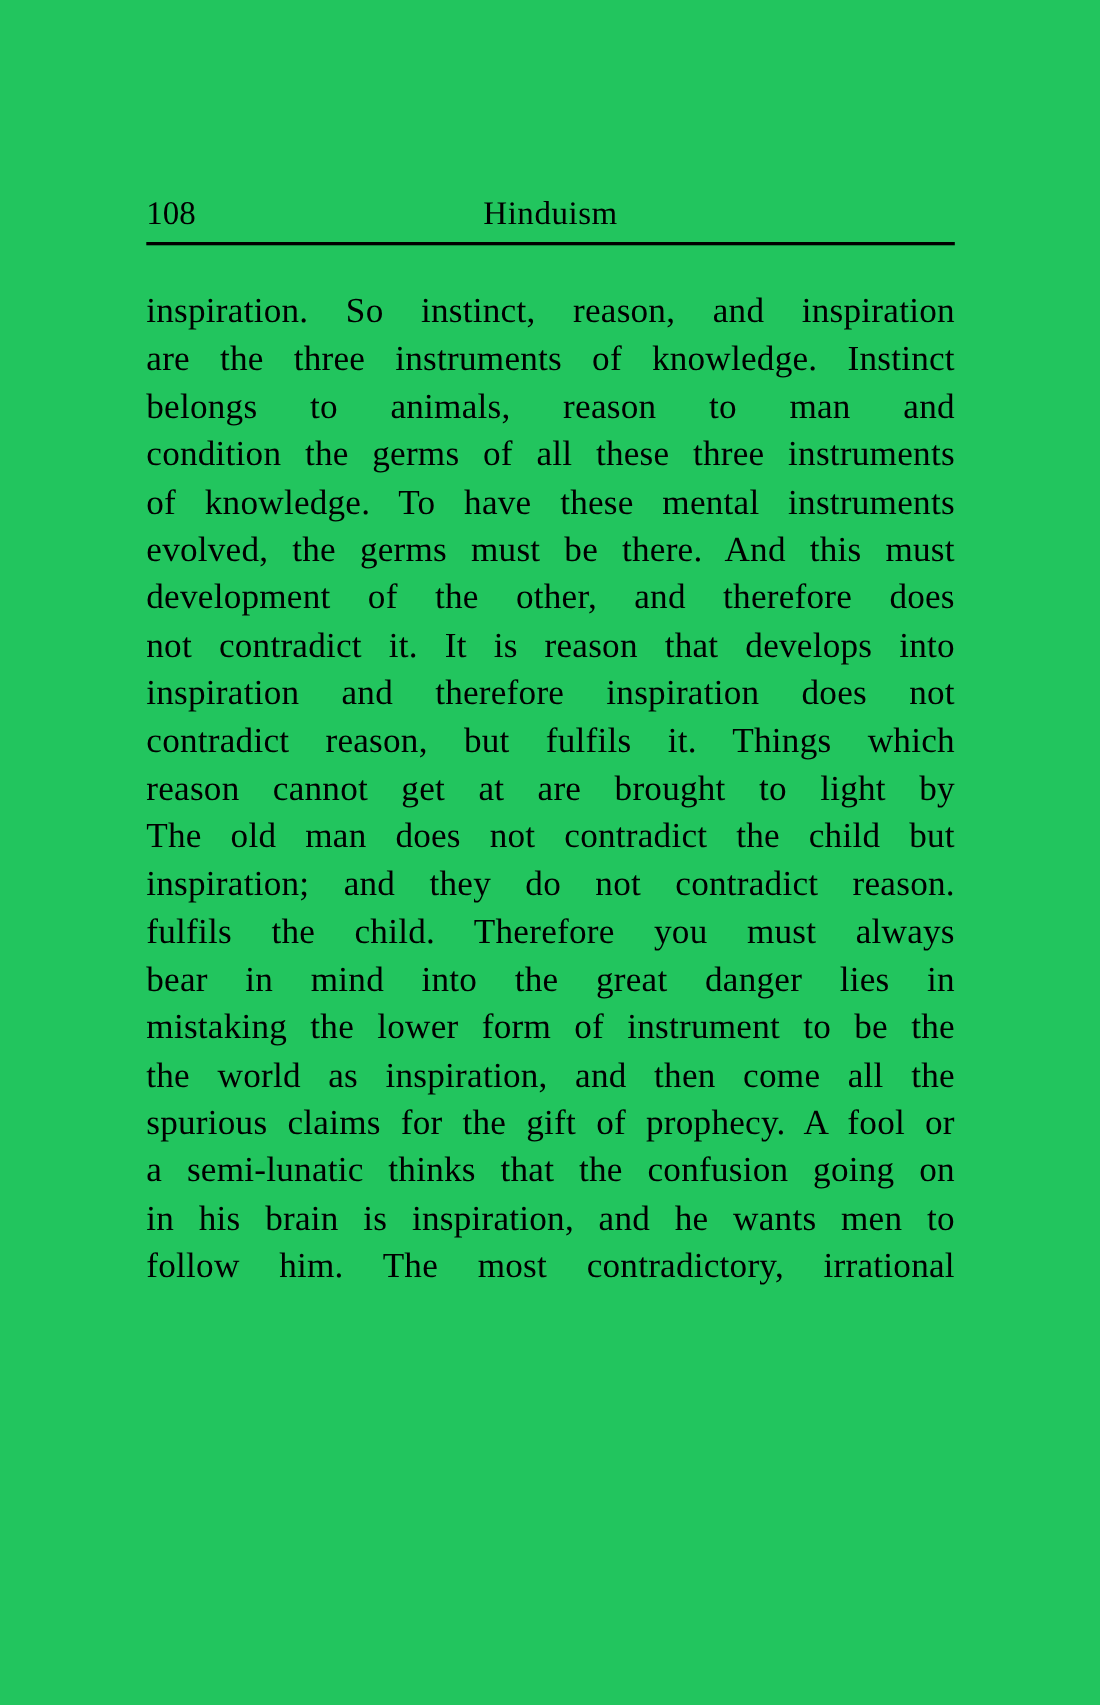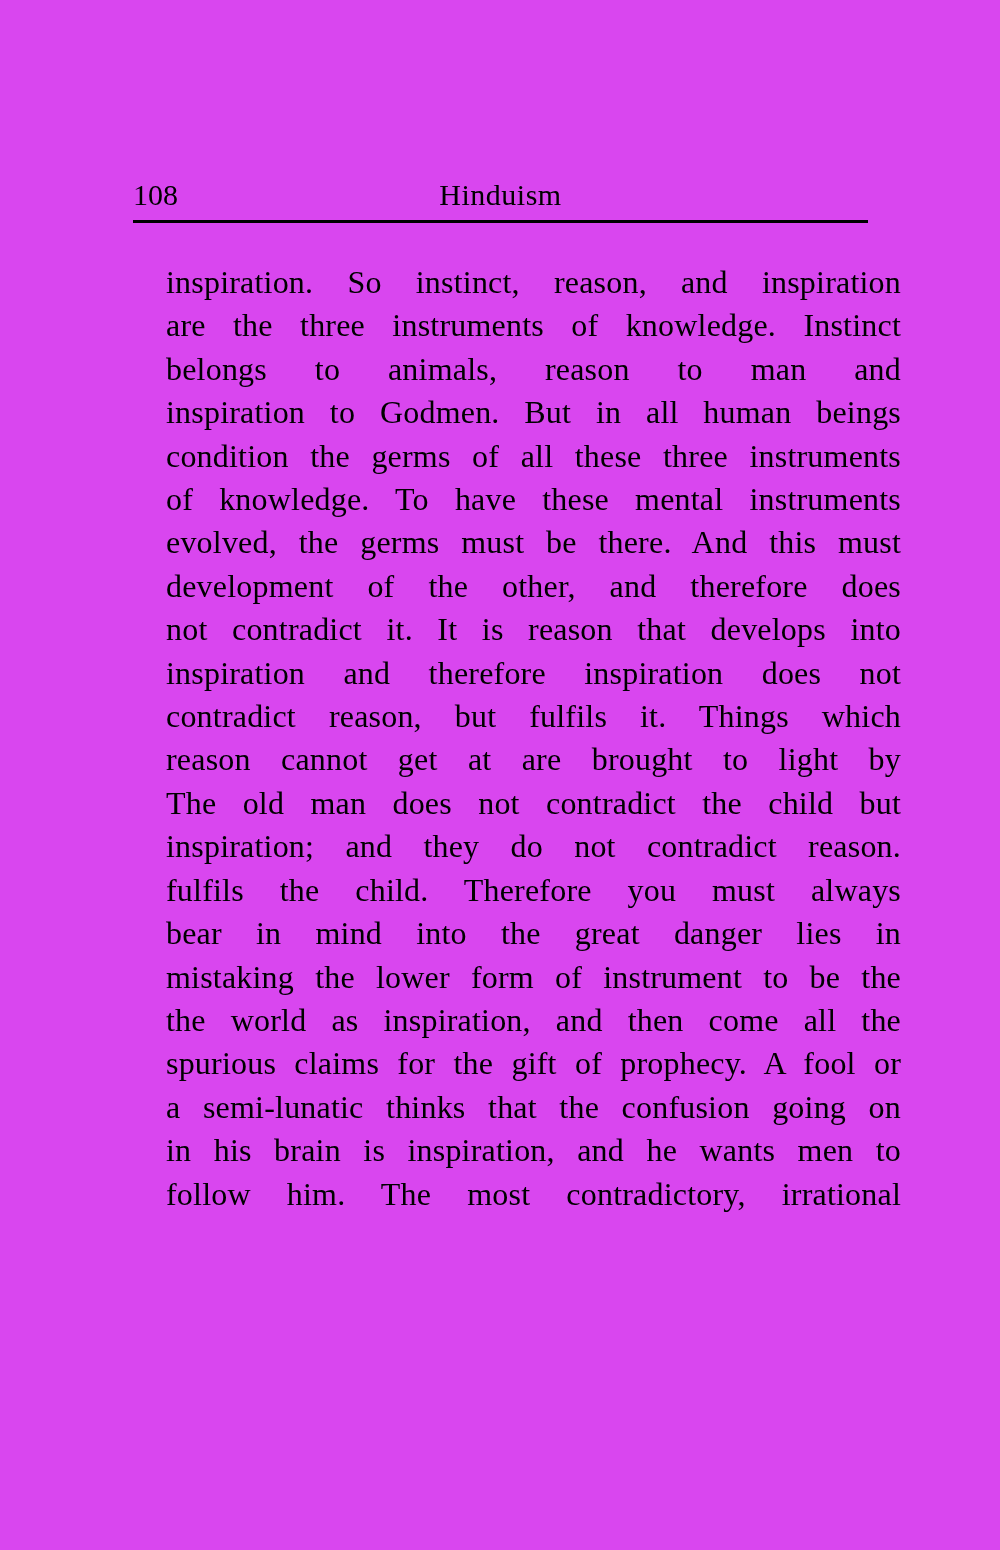--- a/index.html
+++ b/index.html
@@ -4,21 +4,21 @@
 <style>
   html, body {
     margin: 0;
     padding: 0;
     background: #ffffff;
   }
   .page {
     position: relative;
     width: 1000px;
     height: 1550px;
-    background: #d946ef;
+    background: #22c55e;
     color: #000000;
     font-family: "Liberation Serif", "DejaVu Serif", serif;
     overflow: hidden;
   }
   .content-col {
     position: absolute;
     left: 133px;
     width: 735px;
   }
   .page-header {
@@ -49,41 +49,39 @@
     font-size: 32px;
     line-height: 43.4px;
   }
   .text-line {
     width: 100%;
     text-align: justify;
     text-align-last: justify;
     -moz-text-align-last: justify;
     white-space: normal;
     letter-spacing: 0.2px;
-    margin-left: 33px;
   }
 </style>
 </head>
 <body>
 
 <div class="page">
 
   <div class="content-col page-header">
     <span class="page-number">108</span>
     <span class="running-title">Hinduism</span>
   </div>
 
   <div class="content-col header-rule"></div>
 
   <div class="content-col body-paragraph">
 
   <div class="text-line">inspiration. So instinct, reason, and inspiration</div>
       <div class="text-line">are the three instruments of knowledge. Instinct</div>
       <div class="text-line">belongs to animals, reason to man and</div>
-      <div class="text-line">inspiration to Godmen. But in all human beings</div>
       <div class="text-line">condition the germs of all these three instruments</div>
       <div class="text-line">of knowledge. To have these mental instruments</div>
       <div class="text-line">evolved, the germs must be there. And this must</div>
       <div class="text-line">development of the other, and therefore does</div>
       <div class="text-line">not contradict it. It is reason that develops into</div>
       <div class="text-line">inspiration and therefore inspiration does not</div>
       <div class="text-line">contradict reason, but fulfils it. Things which</div>
       <div class="text-line">reason cannot get at are brought to light by</div>
       <div class="text-line">The old man does not contradict the child but</div>
       <div class="text-line">inspiration; and they do not contradict reason.</div>

